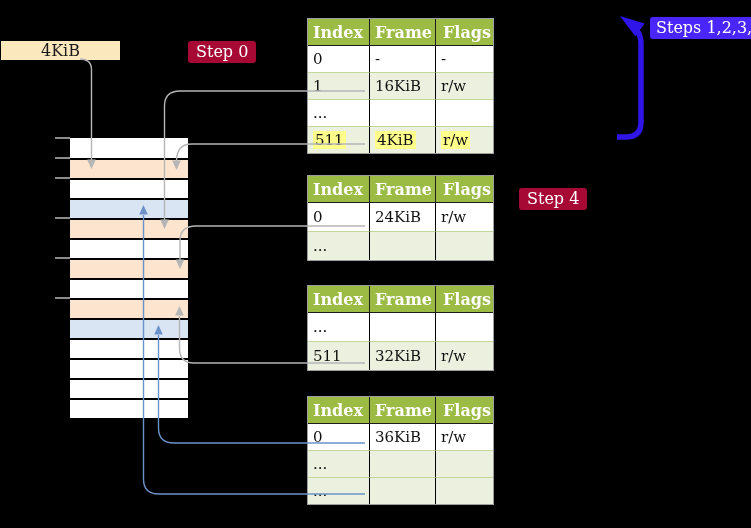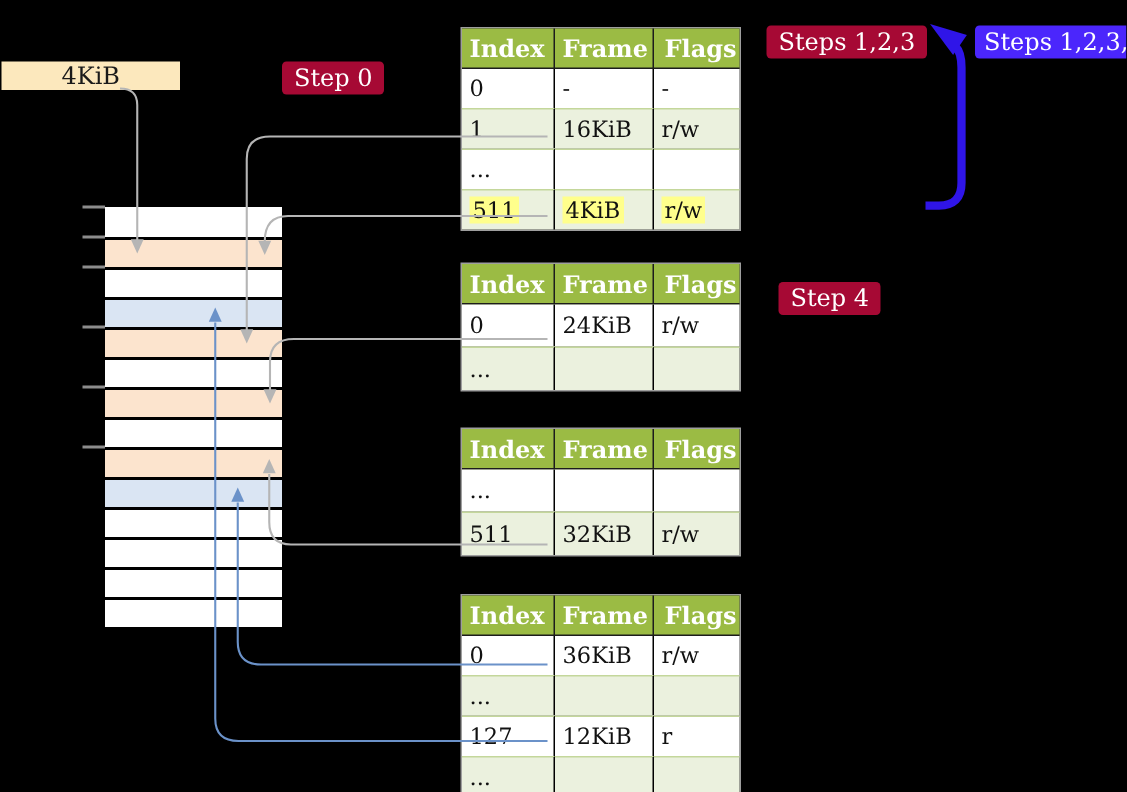--- a/index.html
+++ b/index.html
@@ -69,21 +69,20 @@
   .thick{fill:none;stroke:var(--thick-arrow);stroke-width:5.5px;}
   .thickhead{fill:var(--thick-arrow);stroke:none;}
 </style>
 </head>
 <body>
 
 <div id="stage">
 
   <div class="tag tag-cream">4KiB</div>
   <div class="tag tag-red" id="step0">Step 0</div>
-  <div class="tag tag-red" id="steps123">Steps 1,2,3</div>
   <div class="tag tag-blue" id="steps1234">Steps 1,2,3,4</div>
   <div class="tag tag-red" id="step4">Step 4</div>
 
   <div id="memcol">
       <div class="mem-row mem-white"></div>
       <div class="mem-row mem-peach"></div>
       <div class="mem-row mem-white"></div>
       <div class="mem-row mem-blue"></div>
       <div class="mem-row mem-peach"></div>
       <div class="mem-row mem-white"></div>
@@ -188,25 +187,20 @@
         <tr>
           <td>0</td>
           <td>36KiB</td>
           <td>r/w</td>
         </tr>
         <tr class="shaded">
           <td>...</td>
           <td></td>
           <td></td>
         </tr>
-        <tr>
-          <td>127</td>
-          <td>12KiB</td>
-          <td>r</td>
-        </tr>
         <tr class="shaded">
           <td>...</td>
           <td></td>
           <td></td>
         </tr>
       </tbody>
     </table>
 
   <svg id="wires" width="751" height="528" viewBox="0 0 751 528">
 

